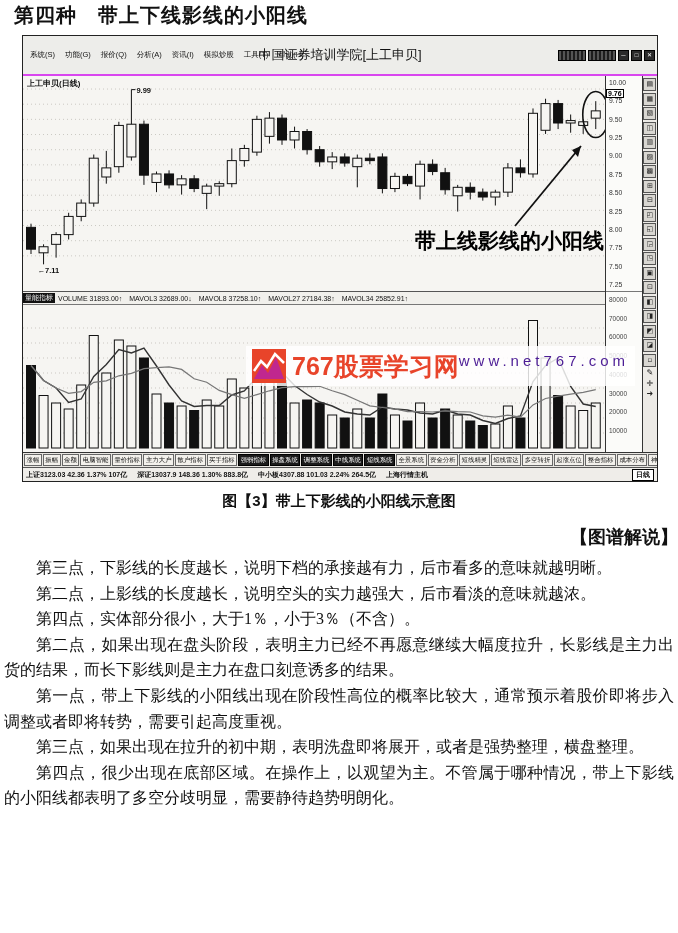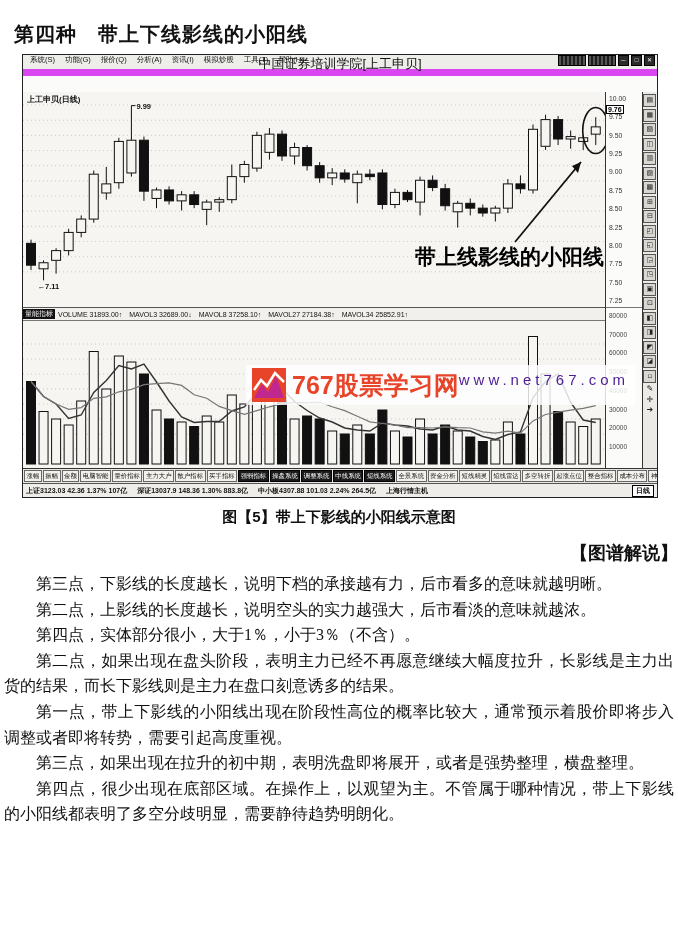--- a/index.html
+++ b/index.html
@@ -1,30 +1,30 @@
 <!DOCTYPE html>
 <html><head>
 <meta charset="utf-8">
 <style>
   html,body{margin:0;padding:0;background:#ffffff;}
   body{width:678px;height:933px;position:relative;font-family:"Liberation Serif",serif;color:#111;overflow:hidden;}
 
   
-  .page-title{margin:21px 0 6px 14px;font-size:20px;font-weight:900;letter-spacing:1px;font-family:Liberation Serif, serif;}
+  .page-title{margin:2px 0 6px 14px;font-size:20px;font-weight:900;letter-spacing:1px;font-family:Liberation Serif, serif;}
 
   
   .chart-window{position:relative;margin-left:22px;width:636px;border:1px solid #222;background:#fbfbf9;box-sizing:border-box;}
-  .menubar{display:flex;align-items:flex-start;height:14px;border-bottom:7px solid #d946ef;background:#ededea;font-family:"Liberation Sans",sans-serif;font-size:7.5px;position:relative;padding:0 2px;}
+  .menubar{display:flex;align-items:center;height:14px;border-bottom:2px solid #d946ef;background:#ededea;font-family:"Liberation Sans",sans-serif;font-size:7.5px;position:relative;padding:12px 2px;}
   .menu-item{margin:0 5px;white-space:nowrap;color:#111;}
   .window-title{position:absolute;left:0;right:0;text-align:center;font-size:13px;color:#111;pointer-events:none;}
   .win-buttons{margin-left:auto;display:flex;gap:2px;align-items:center;z-index:2;}
   .dark-btn{width:26px;height:9px;background:#1d1d1d;border:1px solid #000;background-image:repeating-linear-gradient(90deg,#555 0 2px,#1d1d1d 2px 4px);}
   .win-ctl{width:9px;height:9px;border:1px solid #000;background:#2a2a2a;color:#fff;font-size:6px;line-height:8px;text-align:center;font-family:"Liberation Sans",sans-serif;}
 
-  .chart-body{display:flex;margin-top:16px;}
+  .chart-body{display:flex;}
   .panes{width:582px;}
   .main-svg{display:block;background:#f6f5f2;border-bottom:1px solid #555;}
   .indicator-row{height:12px;display:flex;align-items:center;font-family:"Liberation Sans",sans-serif;font-size:7px;white-space:nowrap;overflow:hidden;border-bottom:1px solid #777;background:#f1f0ec;}
   .indicator-label{background:#111;color:#fff;padding:0 2px;margin-right:3px;}
   .indicator-item{margin-right:7px;}
   .vol-svg{display:block;background:#f6f5f2;}
 
   .axis-col{width:38px;border-left:1px solid #333;display:flex;flex-direction:column;font-family:"Liberation Sans",sans-serif;}
   .price-ticks{height:215px;display:flex;flex-direction:column;justify-content:space-between;padding:3px 1px 3px 3px;box-sizing:border-box;font-size:6.8px;color:#333;position:relative;}
   .price-highlight{position:absolute;top:13px;left:0;background:#fff;border:1px solid #000;font-weight:bold;font-size:7px;padding:0 1px;color:#000;}
@@ -363,21 +363,21 @@
       <polygon points="2,30 10,16 16,24 24,8 32,30" fill="#c0278f"></polygon>
       <polyline points="2,22 9,12 15,18 23,5 32,14" fill="none" stroke="#ffffff" stroke-width="2.5"></polyline>
     </svg>
     <span class="wm-text">
       <span class="wm-line1">767股票学习网</span>
       <span class="wm-line2">www.net767.com</span>
     </span>
   </div>
 </div>
 
-<div class="caption">图【5】带上下影线的小阳线示意图</div>
+<div class="caption">图【3】带上下影线的小阳线示意图</div>
 
 <div id="sections">
     <div class="section-heading">【图谱解说】</div>
     <p class="para">第三点，下影线的长度越长，说明下档的承接越有力，后市看多的意味就越明晰。</p>
     <p class="para">第二点，上影线的长度越长，说明空头的实力越强大，后市看淡的意味就越浓。</p>
     <p class="para">第四点，实体部分很小，大于1％，小于3％（不含）。</p>
     <p class="para">第二点，如果出现在盘头阶段，表明主力已经不再愿意继续大幅度拉升，长影线是主力出货的结果，而长下影线则是主力在盘口刻意诱多的结果。</p>
     <p class="para">第一点，带上下影线的小阳线出现在阶段性高位的概率比较大，通常预示着股价即将步入调整或者即将转势，需要引起高度重视。</p>
     <p class="para">第三点，如果出现在拉升的初中期，表明洗盘即将展开，或者是强势整理，横盘整理。</p>
     <p class="para">第四点，很少出现在底部区域。在操作上，以观望为主。不管属于哪种情况，带上下影线的小阳线都表明了多空分歧明显，需要静待趋势明朗化。</p>

